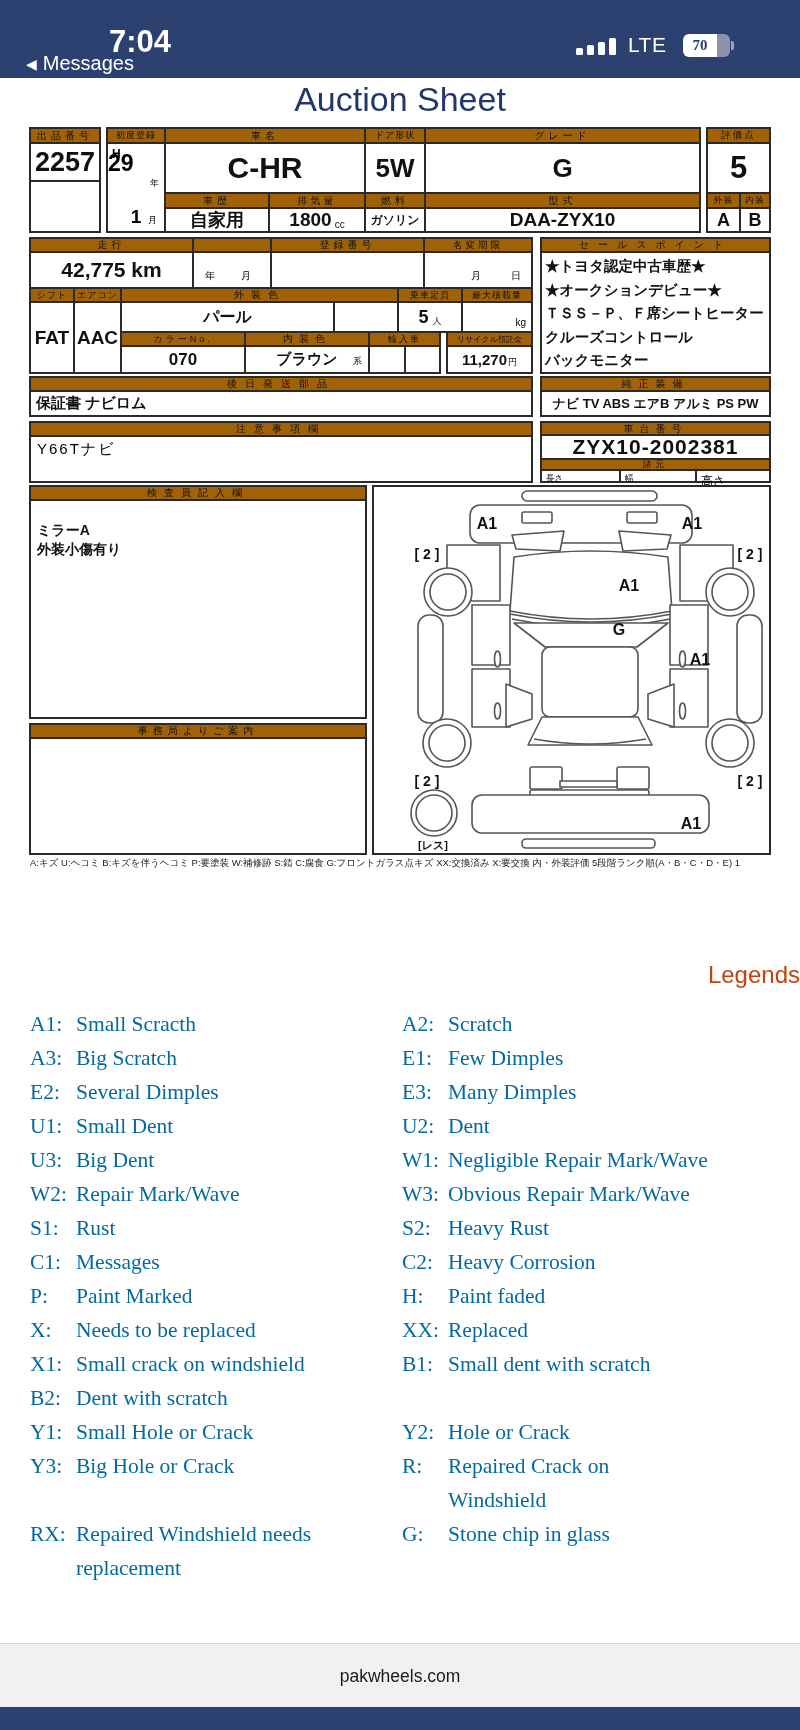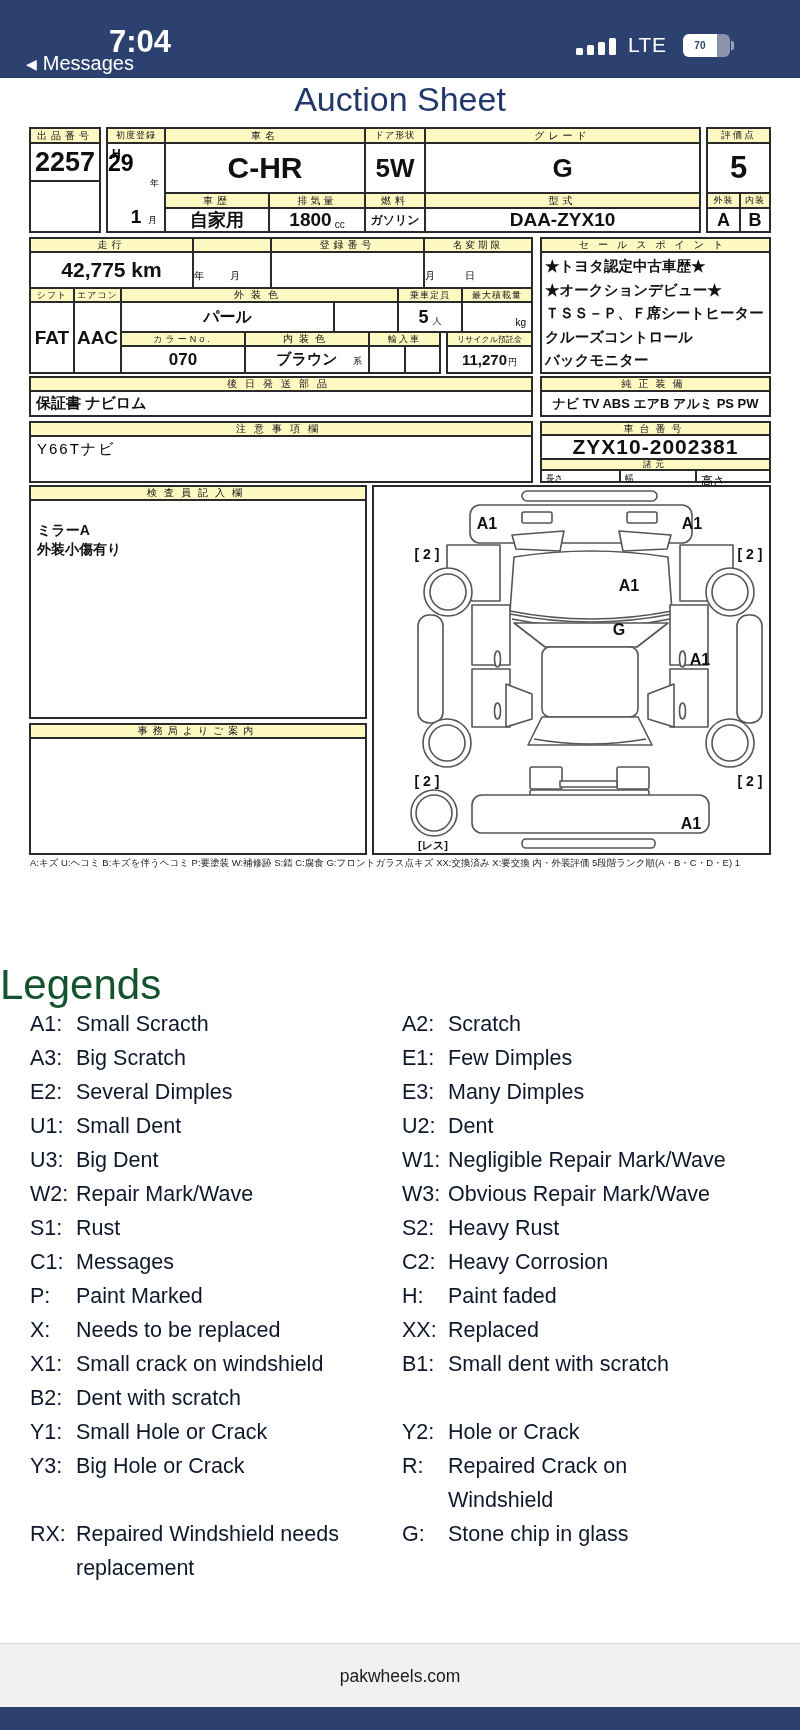--- a/index.html
+++ b/index.html
@@ -6,34 +6,34 @@
   body{width:800px;height:1730px;position:relative;background:#fff;font-family:"Liberation Sans",sans-serif;overflow:hidden;}
   
   .statusbar{position:absolute;left:0;top:0;width:800px;height:78px;background:#2d4170;color:#fff;}
   .time{position:absolute;left:95px;top:24px;width:90px;text-align:center;font-size:31px;font-weight:700;}
   .back{position:absolute;left:26px;top:52px;font-size:20px;color:#fff;display:flex;align-items:center;gap:6px;}
   .back .tri{font-size:14px;}
   .sig{position:absolute;left:576px;top:38px;width:42px;height:17px;}
   .sig i{position:absolute;bottom:0;width:7px;background:#fff;border-radius:1.5px;}
   .lte{position:absolute;left:628px;top:33px;font-size:21px;letter-spacing:.5px;}
   .batt{position:absolute;left:683px;top:34px;width:47px;height:23px;border-radius:6px;background:linear-gradient(to right,#ffffff 0 72%,#8b93ad 72% 100%);}
-  .batt .pct{position:absolute;left:0;top:0;width:72%;height:100%;display:flex;align-items:center;justify-content:center;font-size:10px;font-weight:700;color:#2d4170;}
+  .batt .pct{position:absolute;left:0;top:0;width:72%;height:100%;display:flex;align-items:center;justify-content:center;font-size:15px;font-weight:700;color:#2d4170;font-family:Liberation Serif, serif;}
   .batt .nub{position:absolute;right:-4px;top:7px;width:3px;height:9px;background:#9aa1b8;border-radius:0 2px 2px 0;}
   
   .pgtitle{position:absolute;left:0;top:80px;width:800px;text-align:center;font-size:34px;color:#22386b;}
-  .lgtitle{position:absolute;left:0;top:961px;width:800px;text-align:left;font-size:42px;color:#14532d;}
+  .lgtitle{position:absolute;left:0;top:961px;width:800px;text-align:right;font-size:24px;color:#c2410c;}
   
   .sheet{position:absolute;left:27px;top:125px;width:746px;height:732px;}
   .c{position:absolute;box-sizing:border-box;border:2px solid #2a2a2a;background:#fff;}
-  .h{background:#fef9c3;display:flex;align-items:center;justify-content:center;font-size:10px;letter-spacing:4px;color:#111;white-space:nowrap;overflow:hidden;}
+  .h{background:#a16207;display:flex;align-items:center;justify-content:center;font-size:10px;letter-spacing:4px;color:#111;white-space:nowrap;overflow:hidden;}
   .v{display:flex;align-items:center;justify-content:center;font-weight:700;color:#111;white-space:nowrap;}
   .foot{position:absolute;left:30px;top:857px;width:745px;font-size:9.5px;color:#222;white-space:nowrap;}
   
   .leglist{position:absolute;left:0;top:1007px;width:800px;}
-  .legrow{display:flex;padding-left:30px;font-size:21.5px;line-height:34px;color:#0f172a;}
+  .legrow{display:flex;padding-left:30px;font-size:21.5px;line-height:34px;color:#0369a1;font-family:Liberation Serif, serif;}
   .lcell{width:372px;display:flex;flex-shrink:0;}
   .rcell{display:flex;}
   .lcode{width:46px;flex:none;}
   .ldesc{width:292px;}
   .rdesc{max-width:320px;}
   
   .footerbar{position:absolute;left:0;top:1643px;width:800px;height:64px;background:#f1f1f2;border-top:1px solid #d6d6d6;display:flex;align-items:center;justify-content:center;font-size:17.5px;color:#1b1b1b;}
   .navybar{position:absolute;left:0;top:1707px;width:800px;height:23px;background:#2d4170;}
   svg text{font-family:"Liberation Sans",sans-serif;font-weight:700;fill:#111;}
 </style>
@@ -99,27 +99,27 @@
   <div class="c v" style="left:679px;top:17px;width:65px;height:52px;font-size:31px">5</div>
   <div class="c h" style="left:679px;top:67px;width:35px;height:17px;font-size:9px;letter-spacing:1px">外装</div>
   <div class="c h" style="left:712px;top:67px;width:32px;height:17px;font-size:9px;letter-spacing:1px">内装</div>
   <div class="c v" style="left:679px;top:82px;width:35px;height:26px;font-size:18px">A</div>
   <div class="c v" style="left:712px;top:82px;width:32px;height:26px;font-size:18px">B</div>
 
   <div class="c h" style="left:2px;top:112px;width:165px;height:16px">走行</div>
   <div class="c v" style="left:2px;top:126px;width:165px;height:38px;font-size:21px">42,775 km</div>
   <div class="c h" style="left:165px;top:112px;width:80px;height:16px"></div>
   <div class="c" style="left:165px;top:126px;width:80px;height:38px">
-    <span style="position:absolute;bottom:4px;left:0;width:100%;font-size:10px;letter-spacing:8px">年　月</span>
+    <span style="position:absolute;bottom:4px;left:0;width:100%;text-align:center;font-size:10px;letter-spacing:8px">年　月</span>
   </div>
   <div class="c h" style="left:243px;top:112px;width:155px;height:16px">登録番号</div>
   <div class="c" style="left:243px;top:126px;width:155px;height:38px"></div>
   <div class="c h" style="left:396px;top:112px;width:110px;height:16px;font-size:9.5px;letter-spacing:3px">名変期限</div>
   <div class="c" style="left:396px;top:126px;width:110px;height:38px">
-    <span style="position:absolute;bottom:4px;left:0;width:100%;text-align:left;font-size:10px;letter-spacing:10px">月　日</span>
+    <span style="position:absolute;bottom:4px;left:0;width:100%;text-align:right;font-size:10px;letter-spacing:10px">月　日</span>
   </div>
   <div class="c h" style="left:513px;top:112px;width:231px;height:16px;letter-spacing:9px">セールスポイント</div>
   <div class="c" style="left:513px;top:126px;width:231px;height:123px;padding:2px 3px;font-weight:700;font-size:14.5px;line-height:23.5px;color:#111">
     <div>★トヨタ認定中古車歴★</div>
     <div>★オークションデビュー★</div>
     <div>ＴＳＳ－Ｐ、Ｆ席シートヒーター</div>
     <div>クルーズコントロール</div>
     <div>バックモニター</div>
   </div>
 

